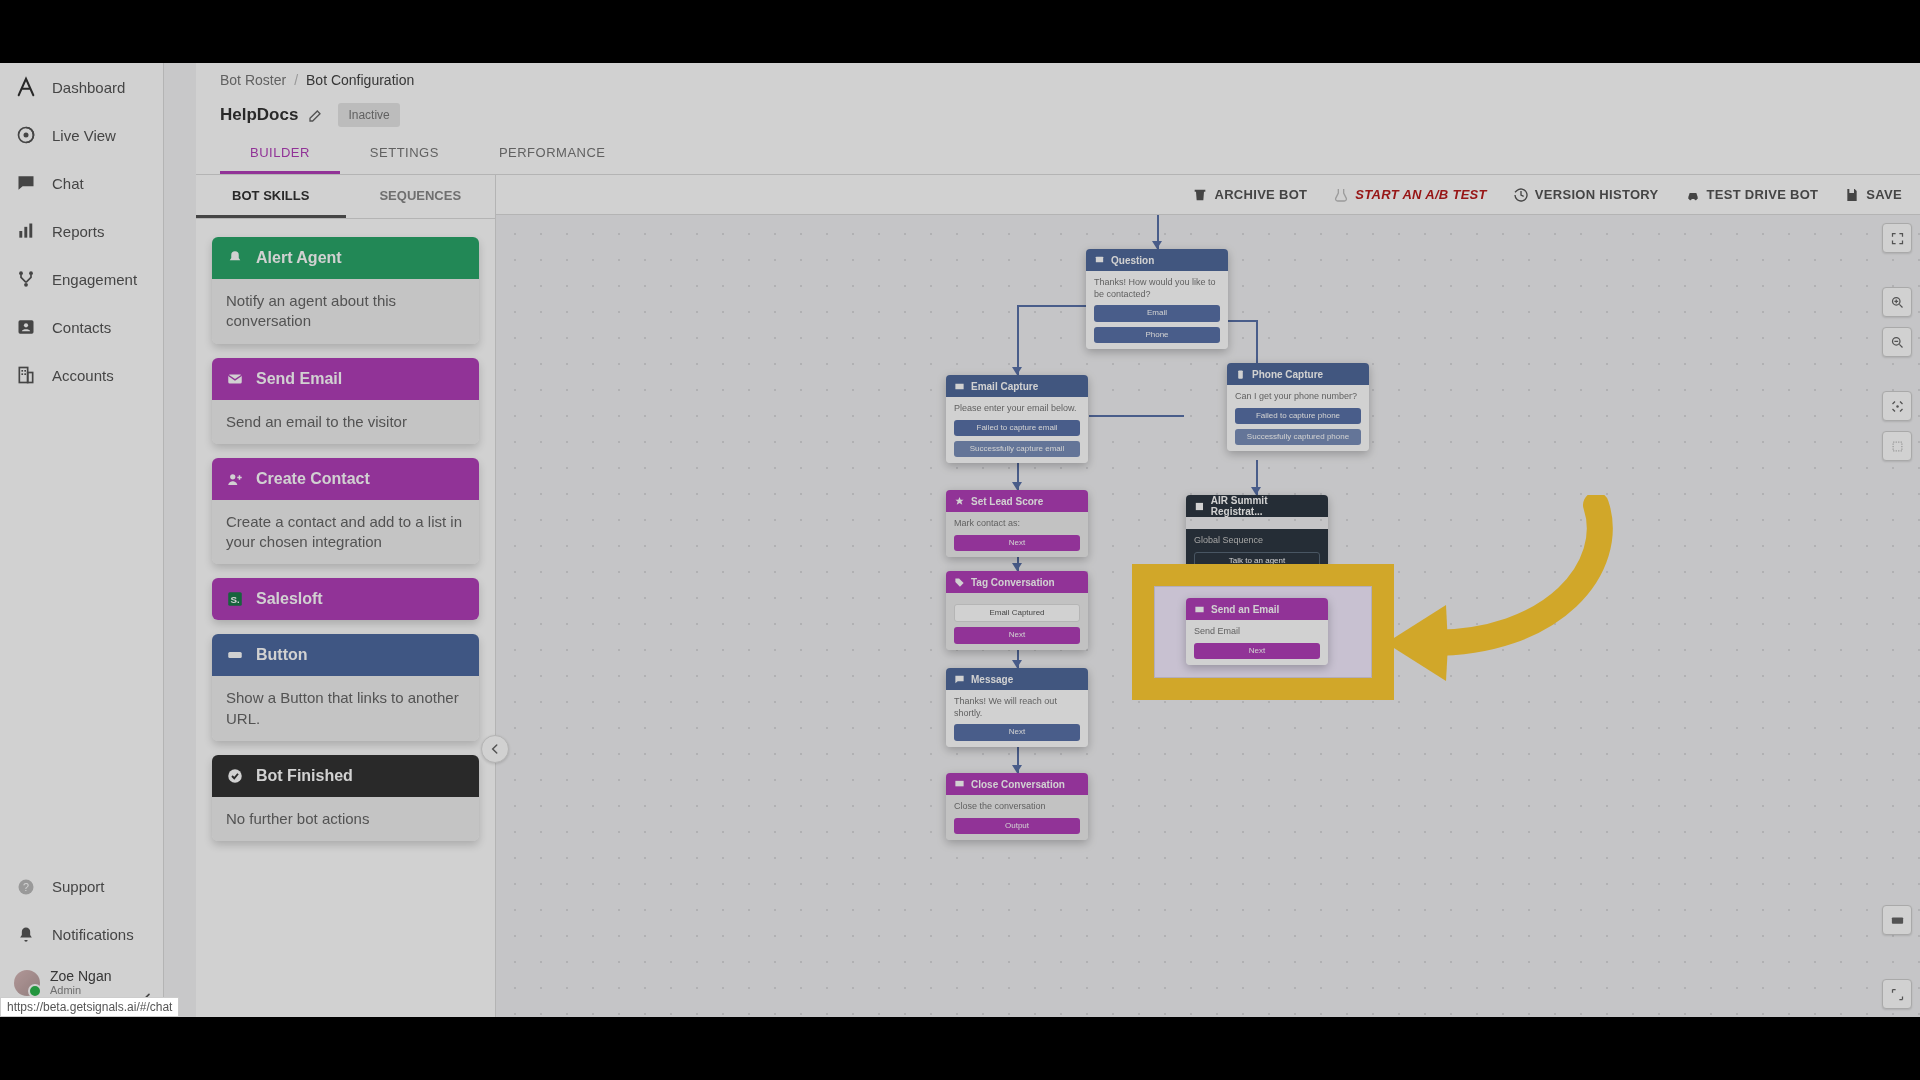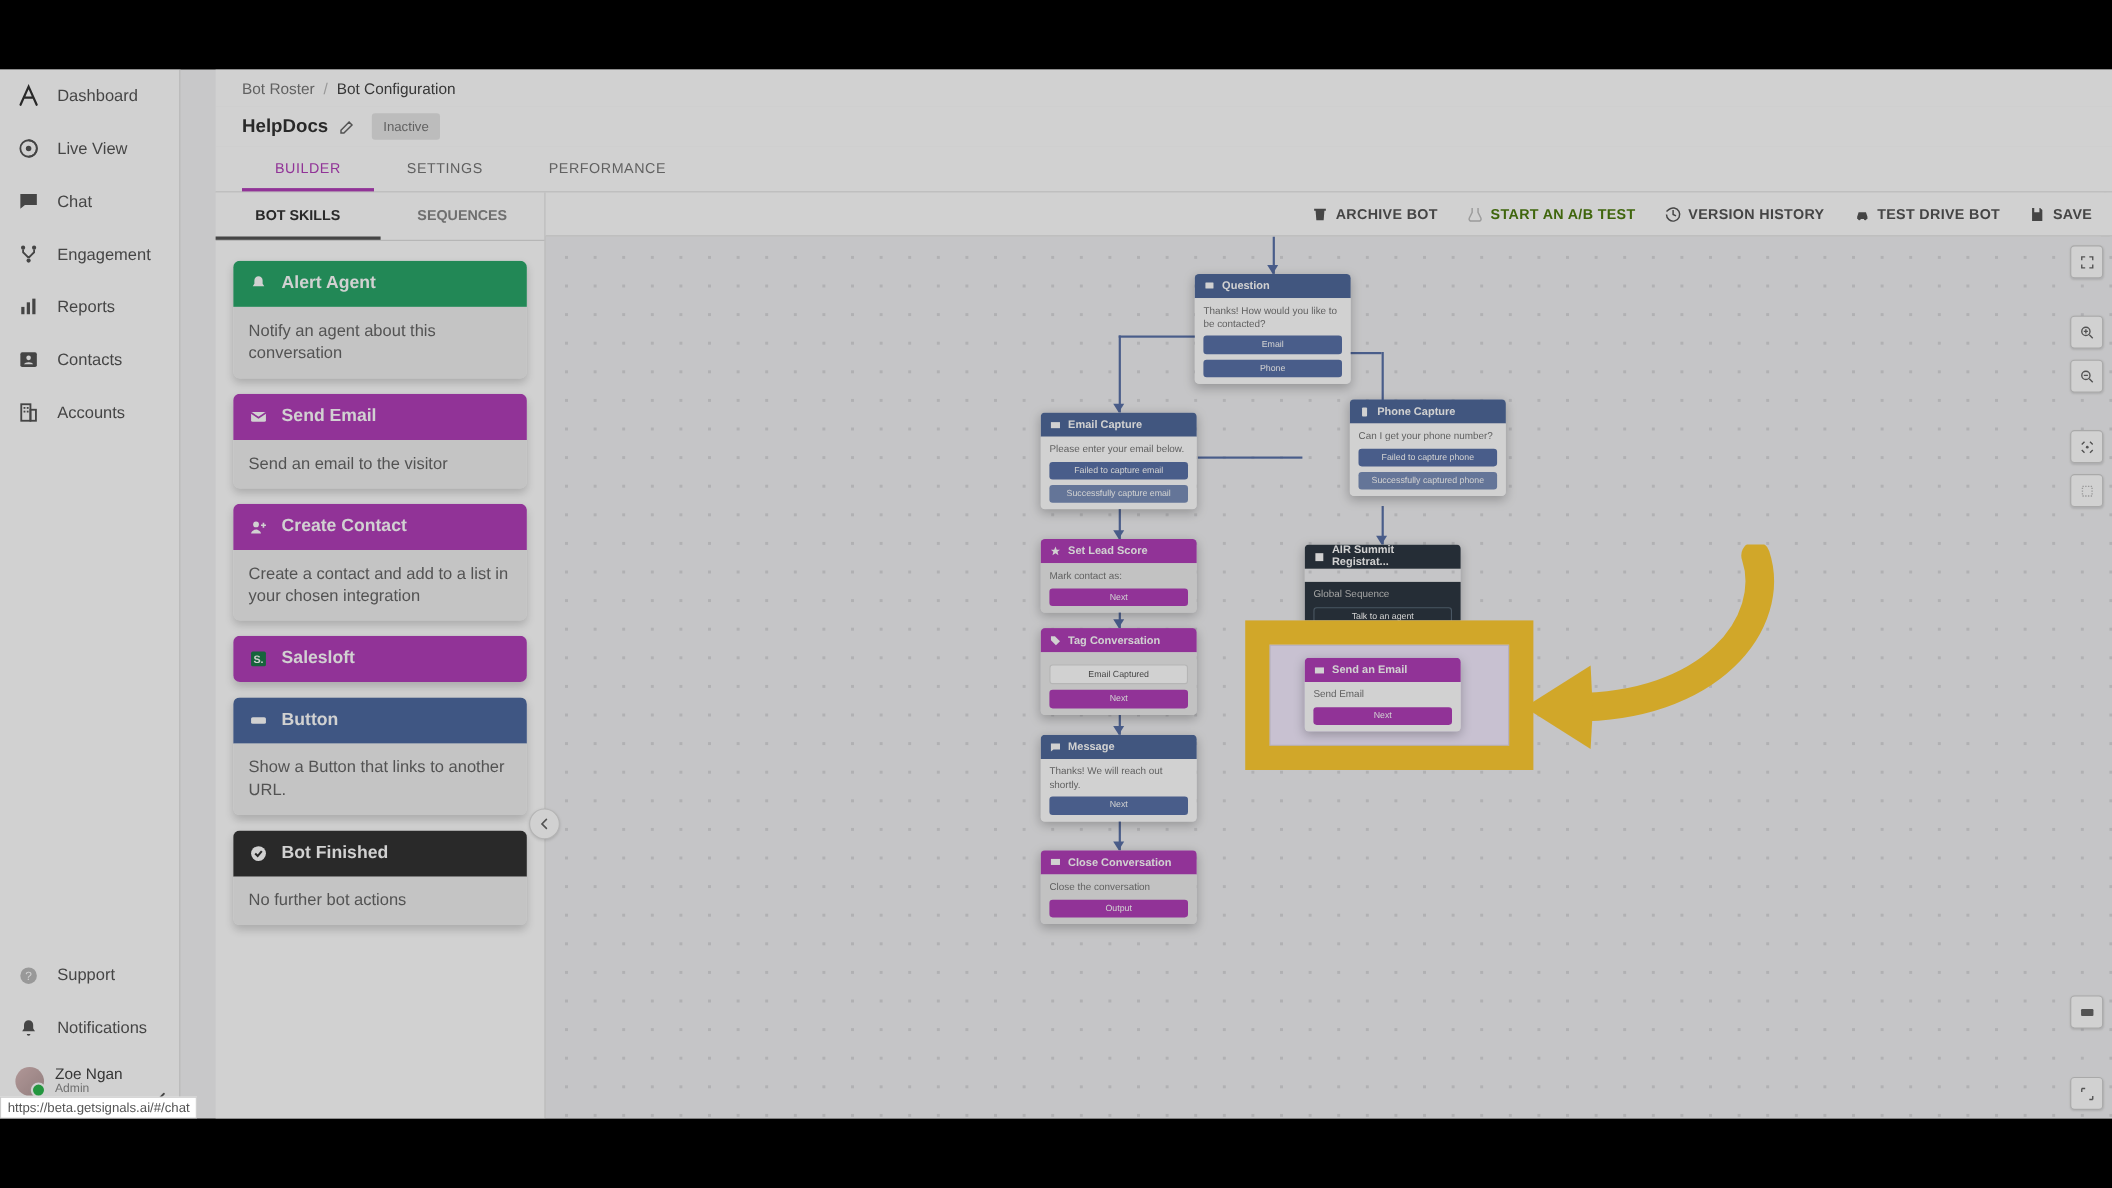--- a/index.html
+++ b/index.html
@@ -47,21 +47,21 @@
   .crumb-current{color:#444;}
   .titlebar{height:36px;display:flex;align-items:center;padding:0 24px;background:#fff;}
   .titlebar h1{margin:0;font-size:17px;font-weight:600;color:#333;}
   .edit-icn{margin-left:10px;color:#666;}
   .status-chip{margin-left:14px;background:#e6e6e6;color:#777;font-size:12px;padding:5px 10px;border-radius:3px;}
   .tabs{height:42px;display:flex;align-items:flex-end;padding:0 24px;background:#fff;border-bottom:1px solid var(--border);}
   .tab{padding:10px 30px 11px 30px;font-size:13px;letter-spacing:0.5px;color:#777;cursor:pointer;border-bottom:3px solid transparent;}
   .tab.active{color:var(--purple);border-bottom:3px solid var(--purple);}
   .actionbar{height:40px;background:#fff;border-bottom:1px solid var(--border);display:flex;align-items:center;justify-content:flex-end;padding:0 18px;gap:26px;}
   .action{display:flex;align-items:center;gap:6px;font-size:13px;font-weight:600;color:#555;cursor:pointer;letter-spacing:0.3px;}
-  .action.disabled{color:#4d7c0f;}
+  .action.disabled{color:#b91c1c;font-style:italic;}
   
   .skills{position:absolute;left:0;top:112px;bottom:0;width:300px;background:#fff;border-right:1px solid var(--border);display:flex;flex-direction:column;}
   .skills-tabs{height:44px;display:flex;border-bottom:1px solid var(--border);}
   .stab{flex:1;display:flex;align-items:center;justify-content:center;font-size:13px;font-weight:600;color:#888;cursor:pointer;border-bottom:3px solid transparent;}
   .stab.active{color:#333;border-bottom:3px solid #555;}
   .skills-list{flex:1;overflow:auto;padding:4px 16px 12px 16px;position:relative;}
   .skills-scrollbar{position:absolute;right:2px;top:112px;width:8px;height:560px;background:#dcdcdc;border-radius:4px;}
   .skill-knob{position:absolute;right:2px;top:520px;width:8px;height:170px;background:#b0b0b0;border-radius:4px;}
   .skill{border-radius:6px;overflow:hidden;margin:14px 0;box-shadow:0 4px 8px rgba(0,0,0,.18);}
   .skill-head{height:42px;display:flex;align-items:center;padding:0 14px;color:#fff;font-size:16px;font-weight:600;gap:12px;}
@@ -132,37 +132,37 @@
       <span class="sv">
         <svg viewBox="0 0 24 24" width="20" height="20">
               <path d="M3 4h18v12H8l-5 4z" fill="#555"></path>
             </svg>
       </span>
       <span>Chat</span>
     </div>
     <div class="side-item">
       <span class="sv">
         <svg viewBox="0 0 24 24" width="20" height="20">
+              <rect x="4" y="12" width="3.5" height="8" fill="#555"></rect>
+              <rect x="10" y="7" width="3.5" height="13" fill="#555"></rect>
+              <rect x="16" y="3" width="3.5" height="17" fill="#555"></rect>
+            </svg>
+      </span>
+      <span>Reports</span>
+    </div>
+    <div class="side-item">
+      <span class="sv">
+        <svg viewBox="0 0 24 24" width="20" height="20">
               <circle cx="6" cy="5" r="2.3" fill="#555"></circle>
               <circle cx="18" cy="5" r="2.3" fill="#555"></circle>
               <circle cx="12" cy="19" r="2.3" fill="#555"></circle>
               <path d="M6 7v3l6 6M18 7v3l-6 6" stroke="#555" stroke-width="2" fill="none"></path>
             </svg>
       </span>
       <span>Engagement</span>
-    </div>
-    <div class="side-item">
-      <span class="sv">
-        <svg viewBox="0 0 24 24" width="20" height="20">
-              <rect x="4" y="12" width="3.5" height="8" fill="#555"></rect>
-              <rect x="10" y="7" width="3.5" height="13" fill="#555"></rect>
-              <rect x="16" y="3" width="3.5" height="17" fill="#555"></rect>
-            </svg>
-      </span>
-      <span>Reports</span>
     </div>
     <div class="side-item">
       <span class="sv">
         <svg viewBox="0 0 24 24" width="20" height="20">
               <rect x="3" y="4" width="18" height="16" rx="2" fill="#555"></rect>
               <circle cx="12" cy="10" r="2.5" fill="#fff"></circle>
               <path d="M7 17c1-3 9-3 10 0" fill="#fff"></path>
             </svg>
       </span>
       <span>Contacts</span>

